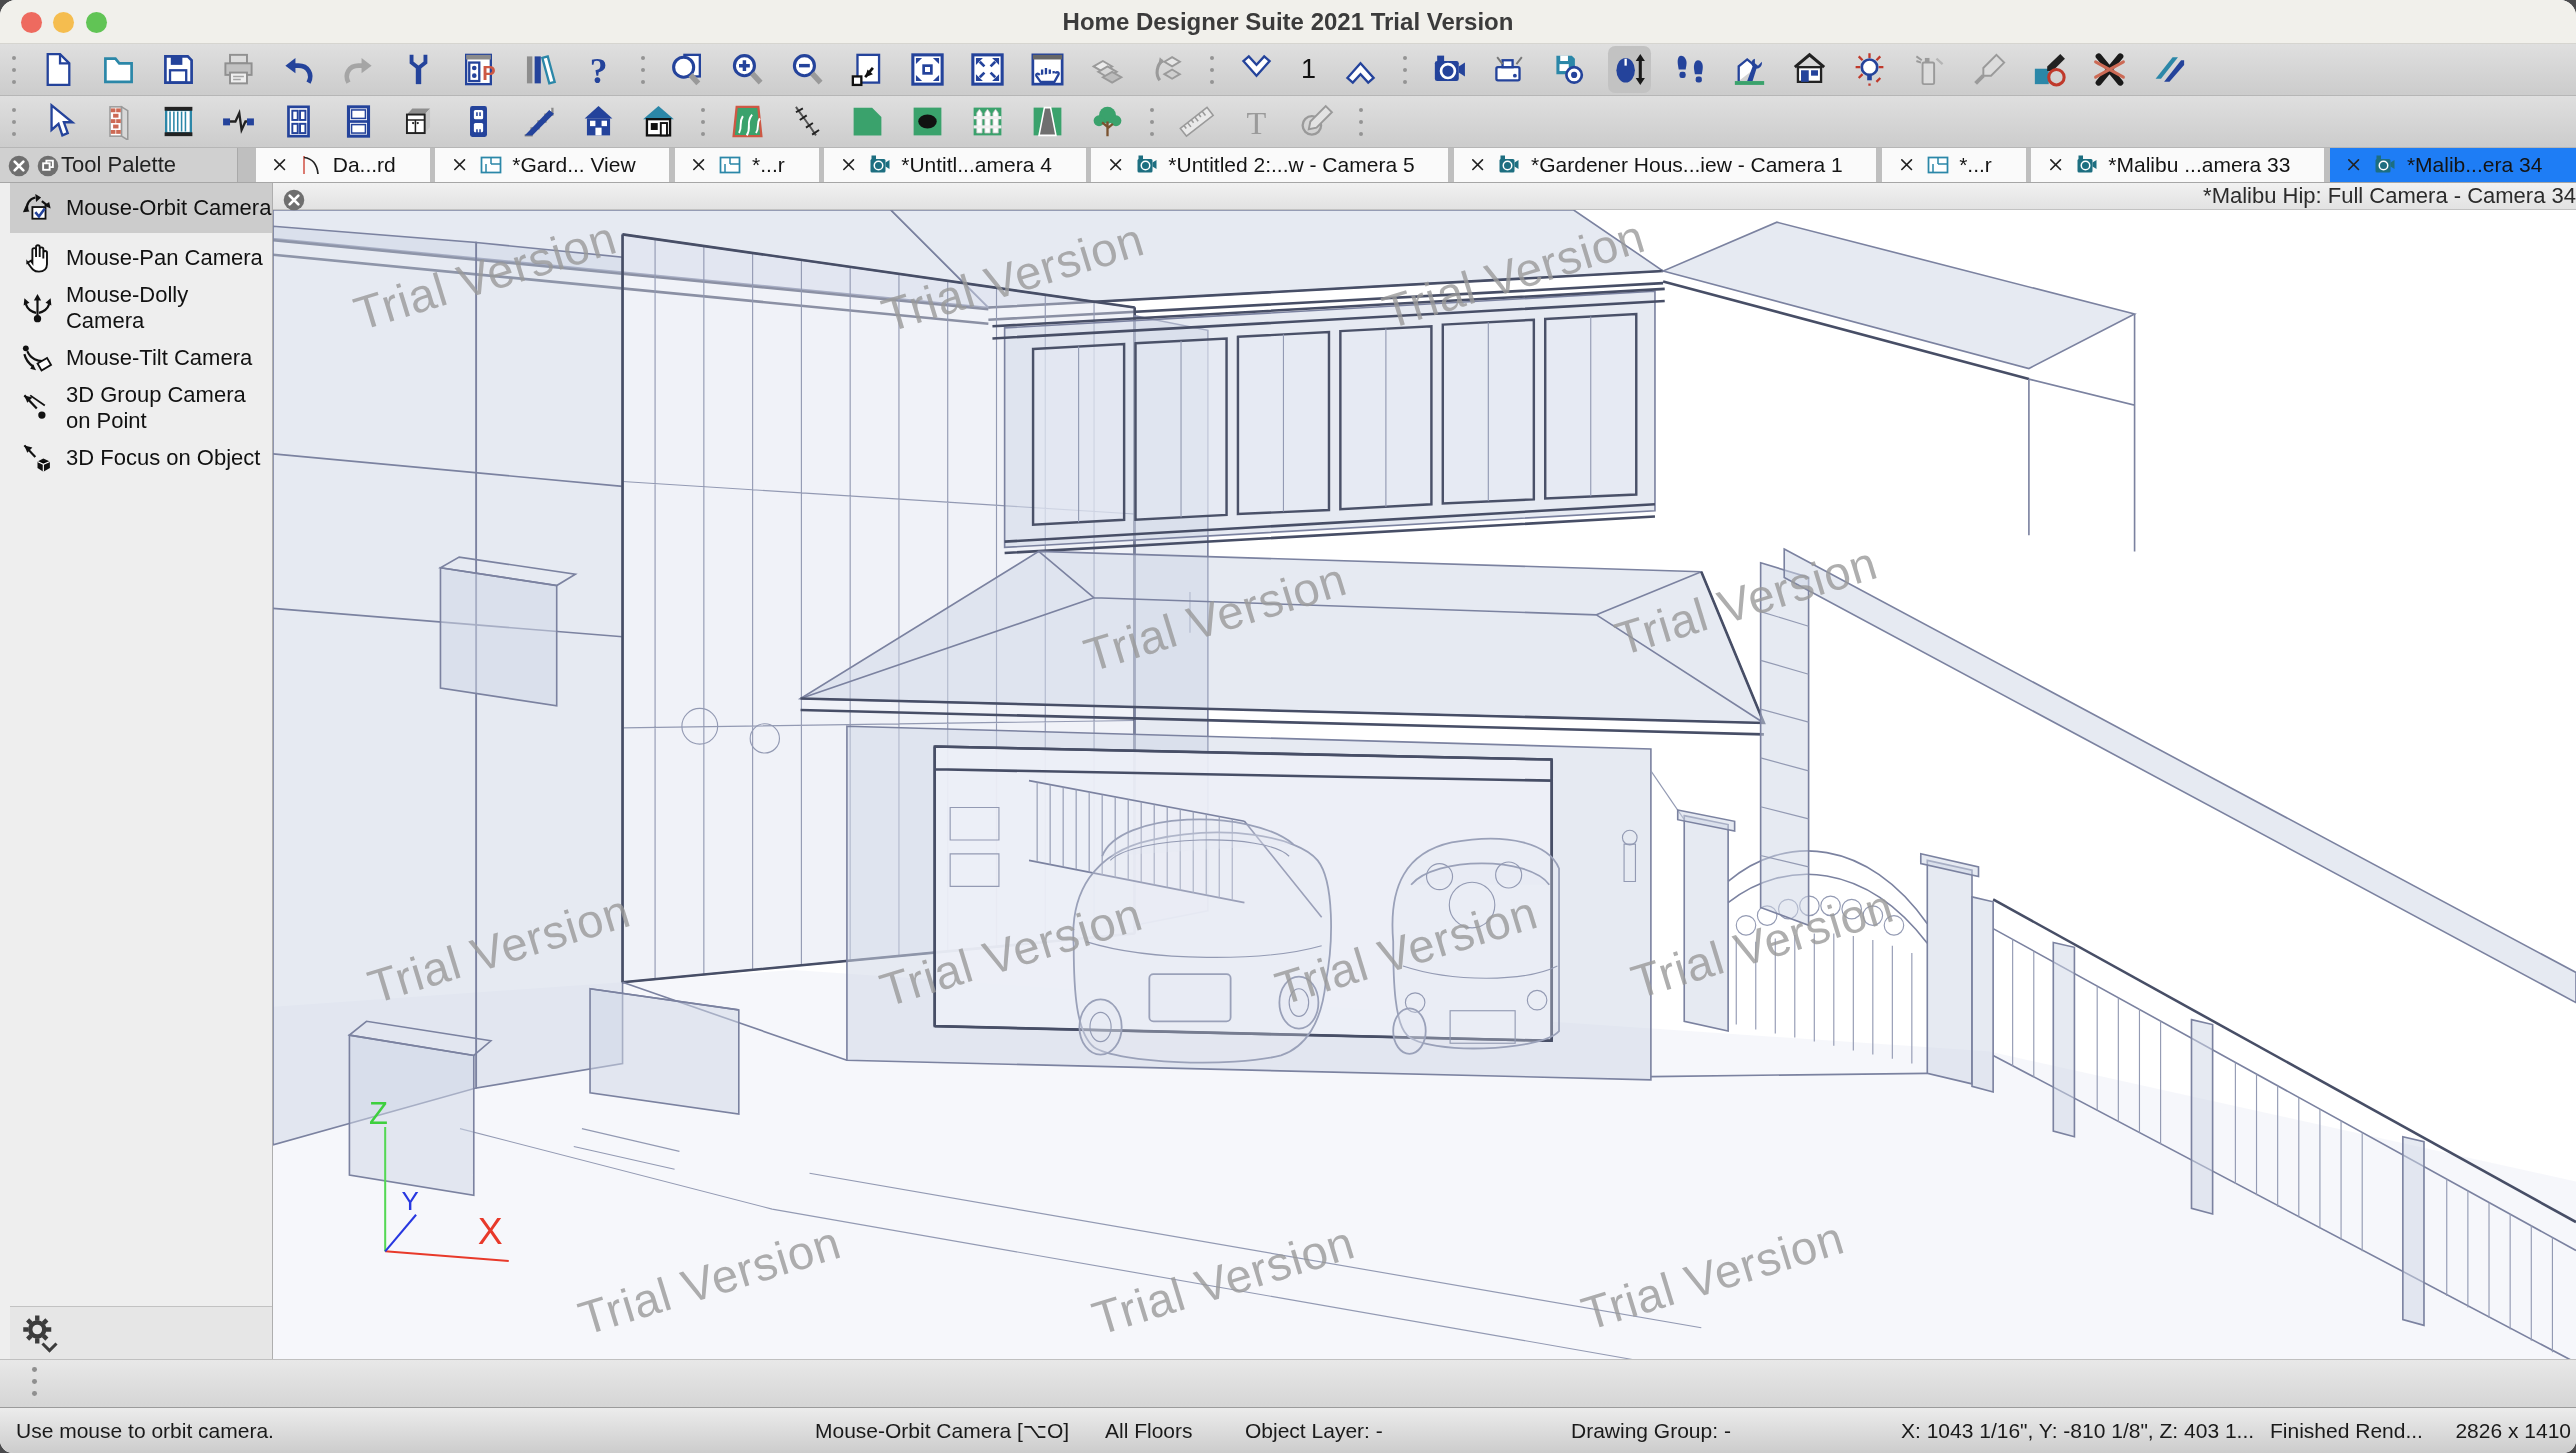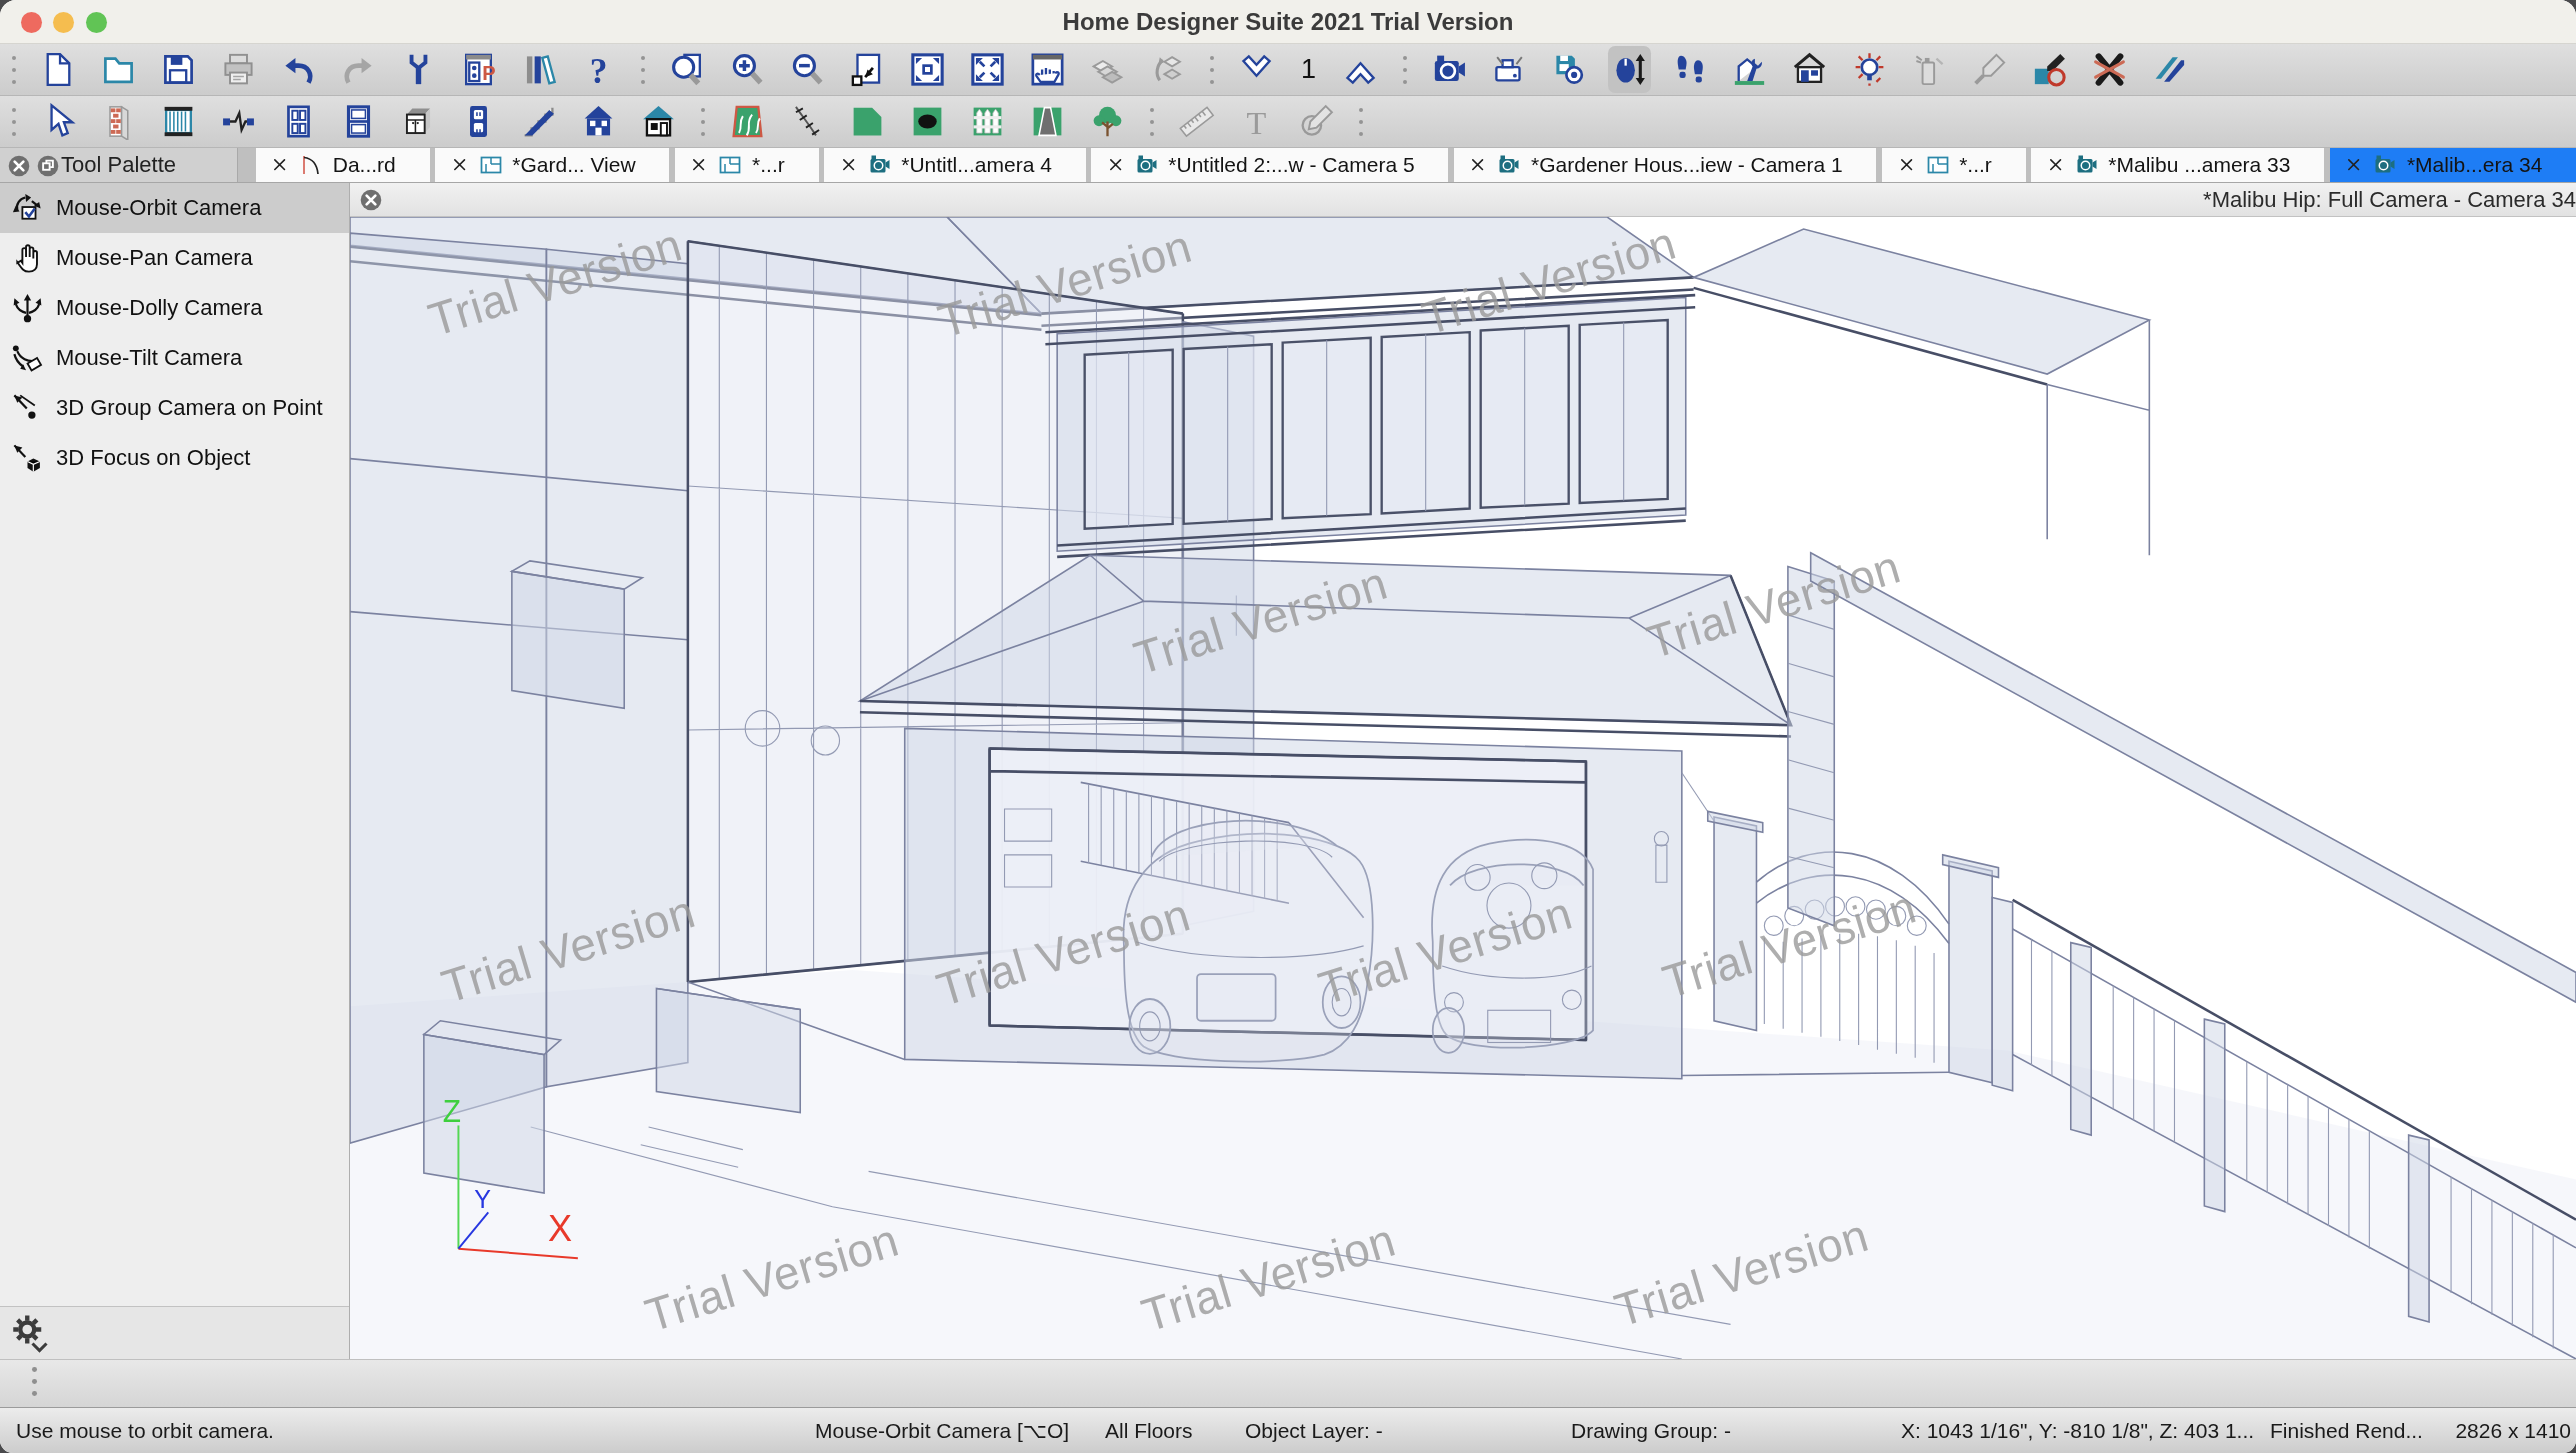--- a/index.html
+++ b/index.html
@@ -27,21 +27,21 @@
   .ph-close{left:6.4px;}.ph-restore{left:35px;}
   .ph-title{font-size:22px;color:#222;}
   .tabs{flex:1;display:flex;overflow:hidden;margin-left:12px;}
   .tab{flex:1 1 auto;display:flex;align-items:center;gap:9.7px;padding:0 14.5px;background:#fafafa;margin-left:5.6px;white-space:nowrap;overflow:hidden;}
   .tab.active{background:#1e7df5;}
   .tab .tclose{width:19.3px;height:19.3px;flex:none;}
   .tab .ticon{width:24px;height:24px;flex:none;}
   .tab-label{font-size:21px;color:#141414;overflow:hidden;text-overflow:clip;}
   
   .main{display:flex;height:1176px;}
-  .sidebar{width:350px;flex:none;background:#eeeeee;border-right:0.8px solid #aeaeae;display:flex;flex-direction:column;}
+  .sidebar{width:273px;flex:none;background:#eeeeee;border-right:0.8px solid #aeaeae;display:flex;flex-direction:column;padding-left:10px;}
   .pal-item{height:50px;display:flex;align-items:center;gap:11.3px;padding-left:9.7px;font-size:22px;color:#111;}
   .pal-item.selected{background:#cccccc;}
   .pal-item svg{width:35px;height:35px;flex:none;}
   .sidebar-footer{margin-top:auto;height:53px;border-top:0.8px solid #c2c2c2;background:#e6e6e6;display:flex;align-items:center;padding-left:8px;}
   .sidebar-footer svg{width:42px;height:42px;}
   .view{flex:1;display:flex;flex-direction:column;min-width:0;}
   .view-titlebar{height:34px;background:linear-gradient(#f1f1f1,#e2e2e2);border-bottom:0.8px solid #c2c2c2;position:relative;display:flex;align-items:center;justify-content:flex-end;}
   .vt-close{position:absolute;left:8px;top:4px;width:26px;height:26px;border:none;background:none;padding:0;}
   .vt-close svg{width:26px;height:26px;}
   .vt-title{font-size:22px;color:#2b2b2b;}

